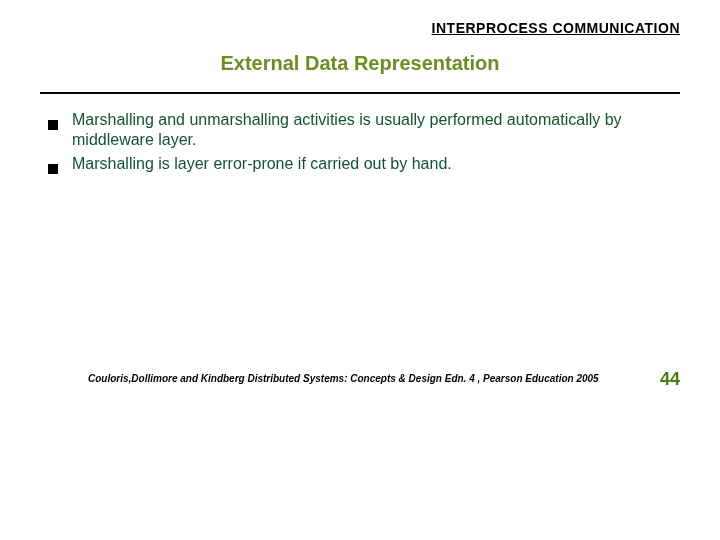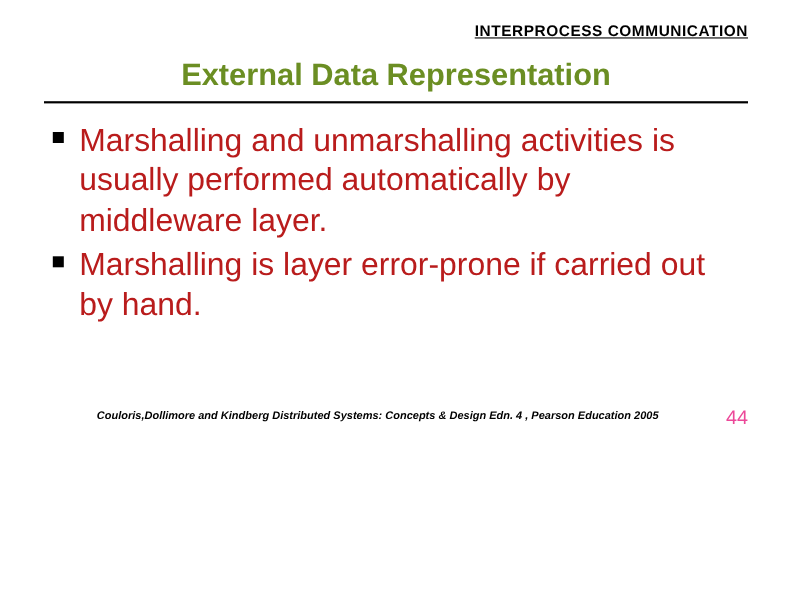--- a/index.html
+++ b/index.html
@@ -27,21 +27,21 @@
     color: #000;
     text-decoration: underline;
     letter-spacing: 0.5px;
   }
   .title {
     position: absolute;
     top: 52px;
     left: 0;
     right: 0;
     text-align: center;
-    font-size: 28px;
+    font-size: 20px;
     font-weight: bold;
     color: #6b8e23;
   }
   .title-underline {
     position: absolute;
     top: 92px;
     left: 40px;
     right: 40px;
     height: 2px;
     background: #000;
@@ -59,41 +59,41 @@
   }
   .bullet-marker {
     width: 10px;
     height: 10px;
     background: #000;
     margin-top: 10px;
     margin-right: 14px;
     flex-shrink: 0;
   }
   .bullet-text {
-    font-size: 29px;
+    font-size: 16px;
     line-height: 1.25;
-    color: #b91c1c;
+    color: #14532d;
   }
   .footer-citation {
     position: absolute;
     bottom: 28px;
     left: 48px;
     font-size: 10px;
     font-style: italic;
     font-weight: bold;
     color: #000;
     margin-left: 40px;
   }
   .page-number {
     position: absolute;
     bottom: 22px;
     right: 40px;
     font-size: 18px;
-    font-weight: normal;
-    color: #ec4899;
+    font-weight: bold;
+    color: #4d7c0f;
   }
 </style>
 </head>
 <body>
 
 <div class="slide">
 
   <div class="header-label">INTERPROCESS COMMUNICATION</div>
 
   <div class="title">External Data Representation</div>

